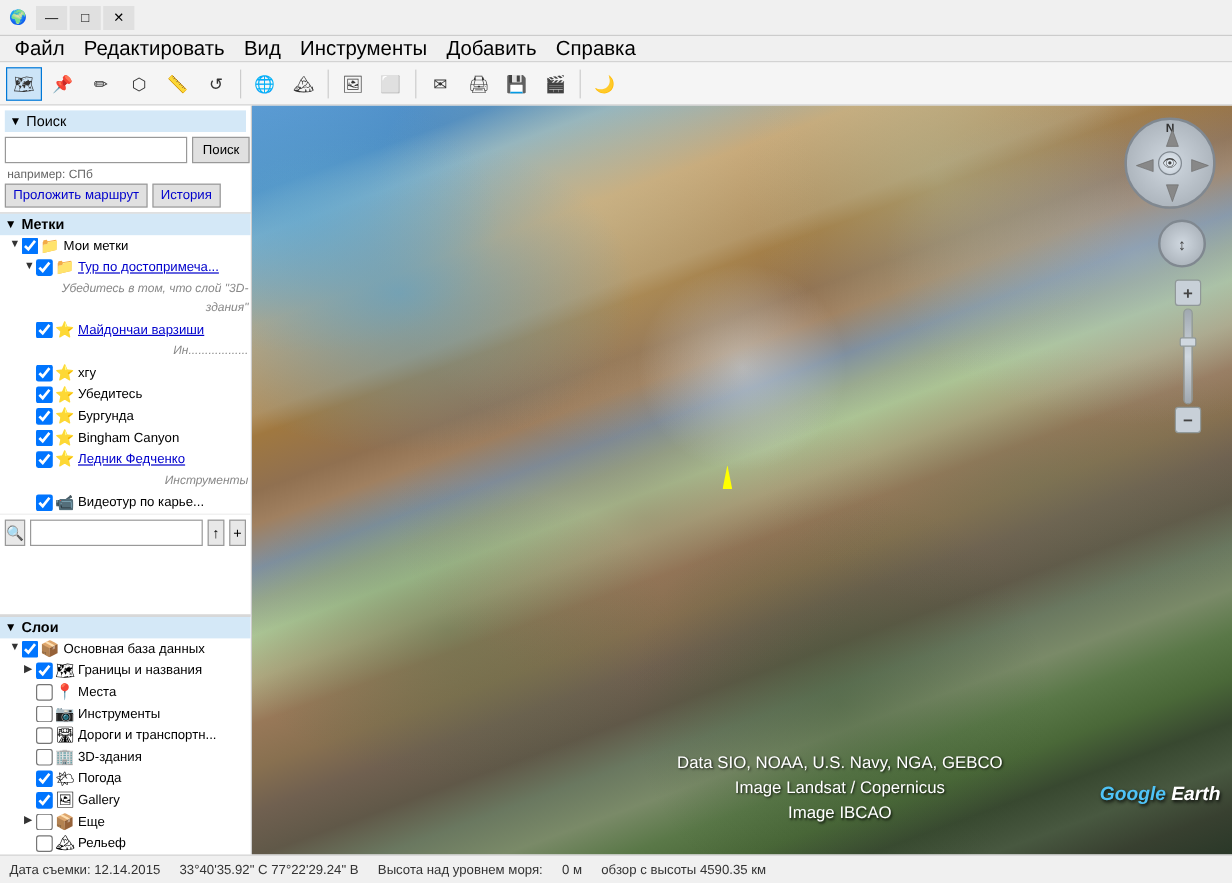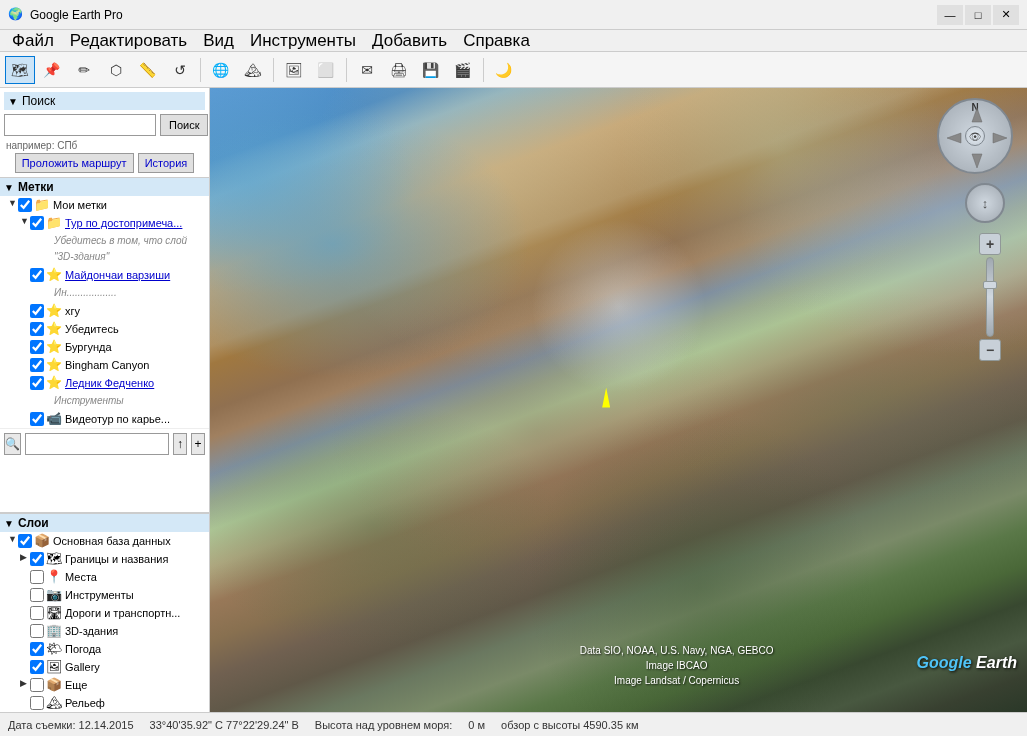--- a/index.html
+++ b/index.html
@@ -98,21 +98,21 @@
       font-size: 11px;
     }
     .search-button {
       height: 22px; padding: 0 8px;
       background: #e0e0e0;
       border: 1px solid #999;
       cursor: pointer;
       font-size: 11px;
     }
     .search-hint { font-size: 10px; color: #666; padding: 0 2px 2px; }
-    .search-nav-row { display: flex; gap: 4px; justify-content: center; }
+    .search-nav-row { display: flex; gap: 4px; }
     .search-nav-btn {
       height: 20px; padding: 0 6px;
       background: #e0e0e0;
       border: 1px solid #999;
       cursor: pointer;
       font-size: 11px;
       color: #0000cc;
     }
 
     
@@ -134,21 +134,21 @@
 
     .tree-item {
       display: flex;
       align-items: flex-start;
       padding: 1px 2px;
       font-size: 11px;
       cursor: pointer;
     }
     .tree-indent-1 { padding-left: 8px; }
     .tree-indent-2 { padding-left: 20px; }
-    .tree-indent-3 { padding-left: 44px; }
+    .tree-indent-3 { padding-left: 22px; text-align: right; }
 
     .tree-expand { width: 10px; font-size: 9px; color: #333; flex-shrink: 0; margin-top: 1px; }
     .tree-check { width: 14px; height: 14px; flex-shrink: 0; margin-right: 2px; margin-top: 1px; }
     .tree-icon { width: 16px; height: 16px; flex-shrink: 0; margin-right: 3px; margin-top: 0px; font-size: 13px; }
     .tree-label { flex: 1; line-height: 16px; }
     .tree-label.link { color: #0000cc; text-decoration: underline; }
     .tree-label.gray { color: #888; font-style: italic; font-size: 10px; }
 
     
     .icon-folder { color: #f5c542; }
@@ -345,21 +345,21 @@
 
     
     .map-attribution {
       position: absolute;
       bottom: 24px;
       left: 50%;
       transform: translateX(-20%);
       text-align: center;
       color: #fff;
       text-shadow: 1px 1px 2px rgba(0,0,0,0.8);
-      font-size: 10px;
+      font-size: 14px;
       line-height: 1.5;
       margin-top: 20px;
     }
 
     
     .ge-logo {
       position: absolute;
       bottom: 40px;
       right: 10px;
       color: #fff;
@@ -386,21 +386,20 @@
     
     .layers-panel .panel-header {
       background: #d4e8f7;
     }
   </style>
 </head>
 <body>
 
 <div class="title-bar">
   <span class="title-bar-icon">🌍</span>
-  <span class="title-bar-title">Google Earth Pro</span>
   <div class="title-bar-controls">
     <button class="title-bar-btn">—</button>
     <button class="title-bar-btn">□</button>
     <button class="title-bar-btn close">✕</button>
   </div>
 </div>
 
 <div class="menu-bar">
   <span class="menu-item">Файл</span>
   <span class="menu-item">Редактировать</span>
@@ -652,22 +651,22 @@
     <div class="zoom-control">
       <div class="zoom-btn">+</div>
       <div class="zoom-slider">
         <div class="zoom-thumb"></div>
       </div>
       <div class="zoom-btn">−</div>
     </div>
 
     <div class="map-attribution">
       <div>Data SIO, NOAA, U.S. Navy, NGA, GEBCO</div>
+      <div>Image Landsat / Copernicus</div>
       <div>Image IBCAO</div>
-      <div>Image Landsat / Copernicus</div>
     </div>
 
     <div class="ge-logo">
       <span style="color:#4fc3f7;">Google</span>
       <span style="color:#fff;"> Earth</span>
     </div>
   </div>
 </div>
 
 <div class="status-bar">

